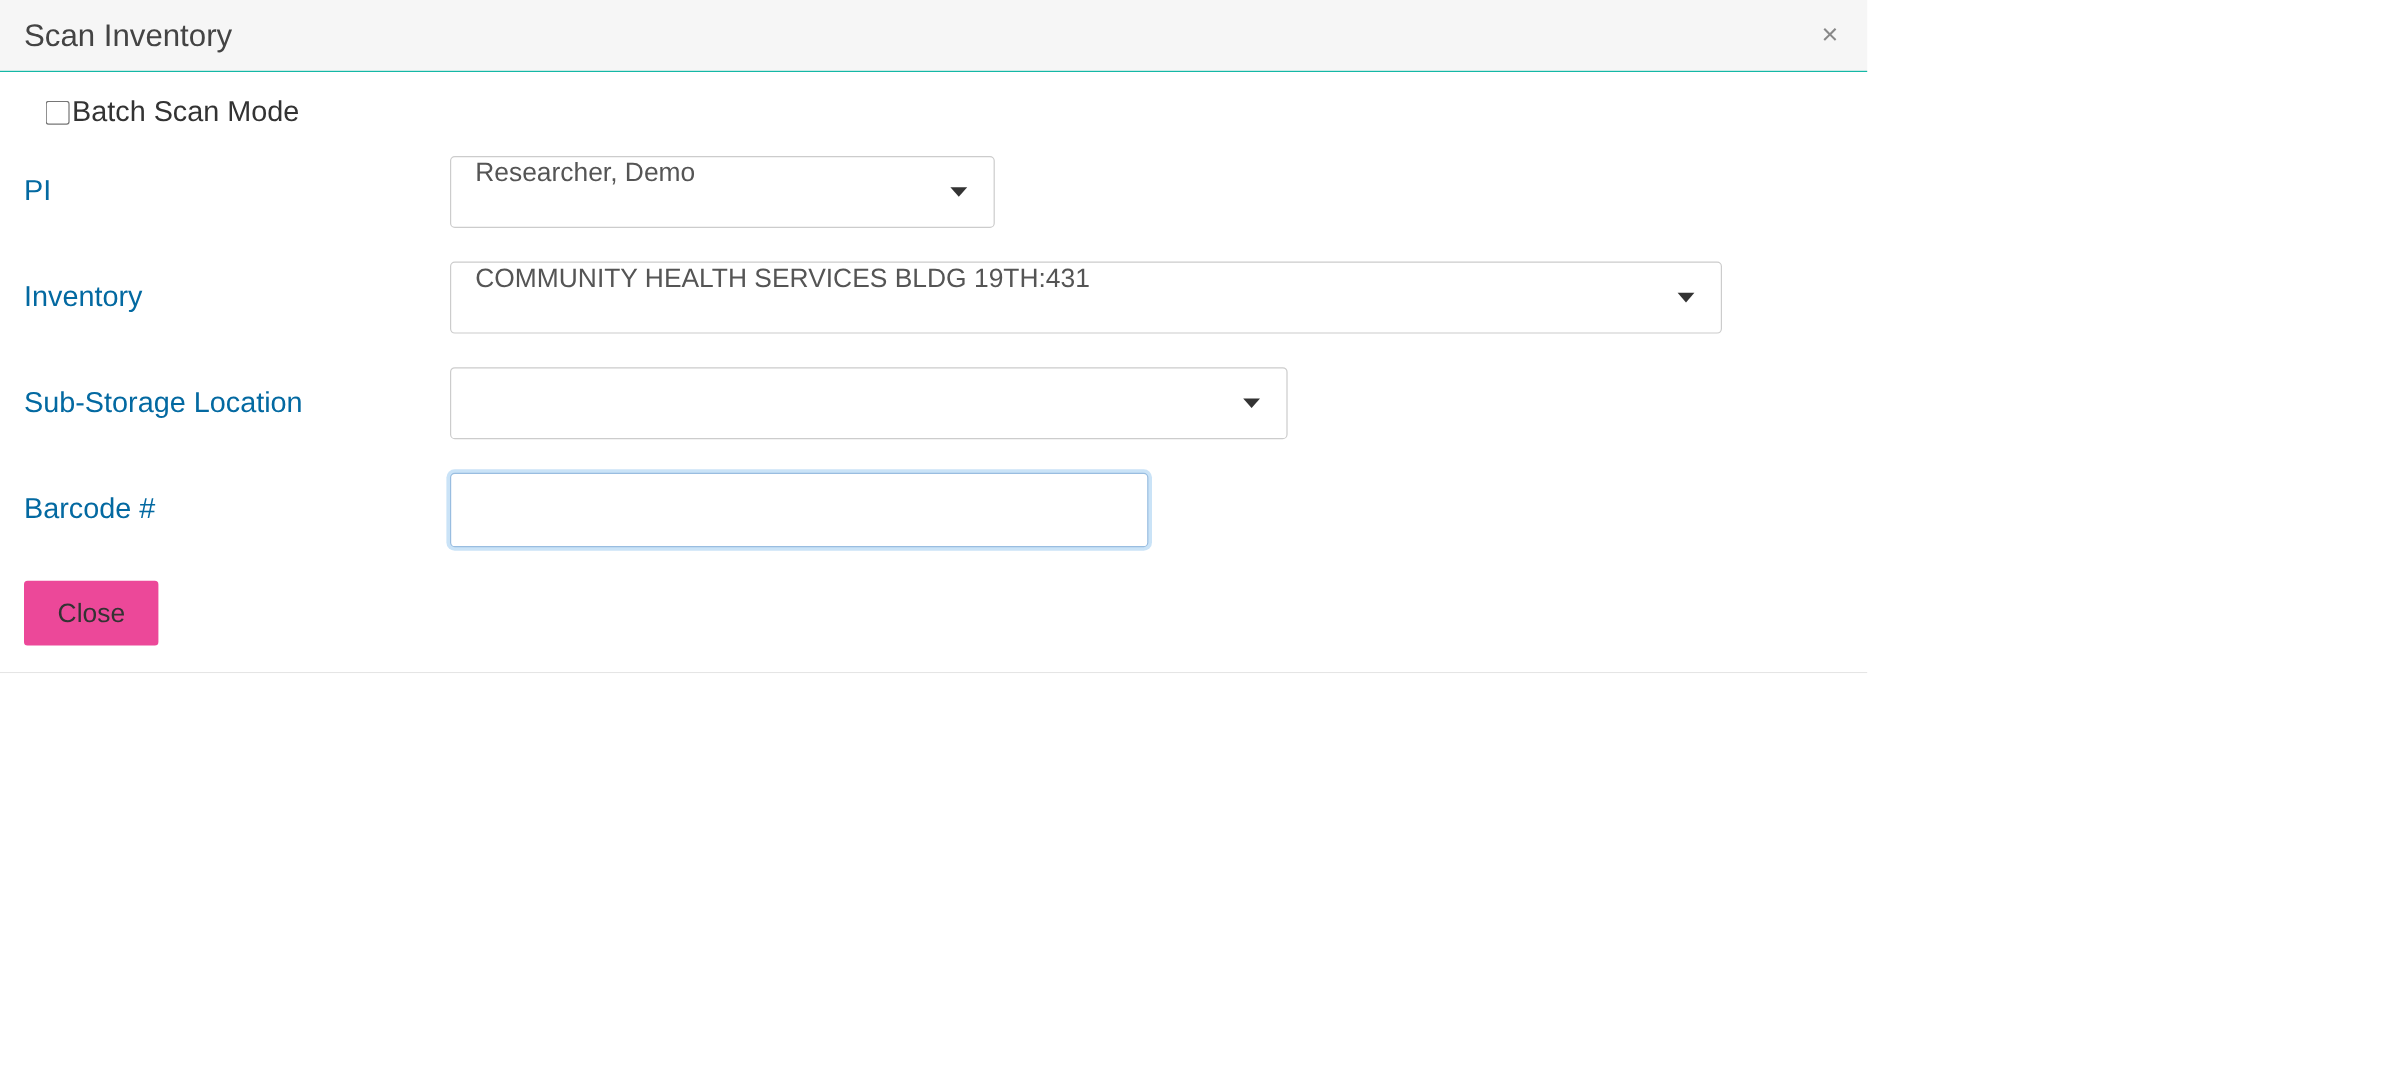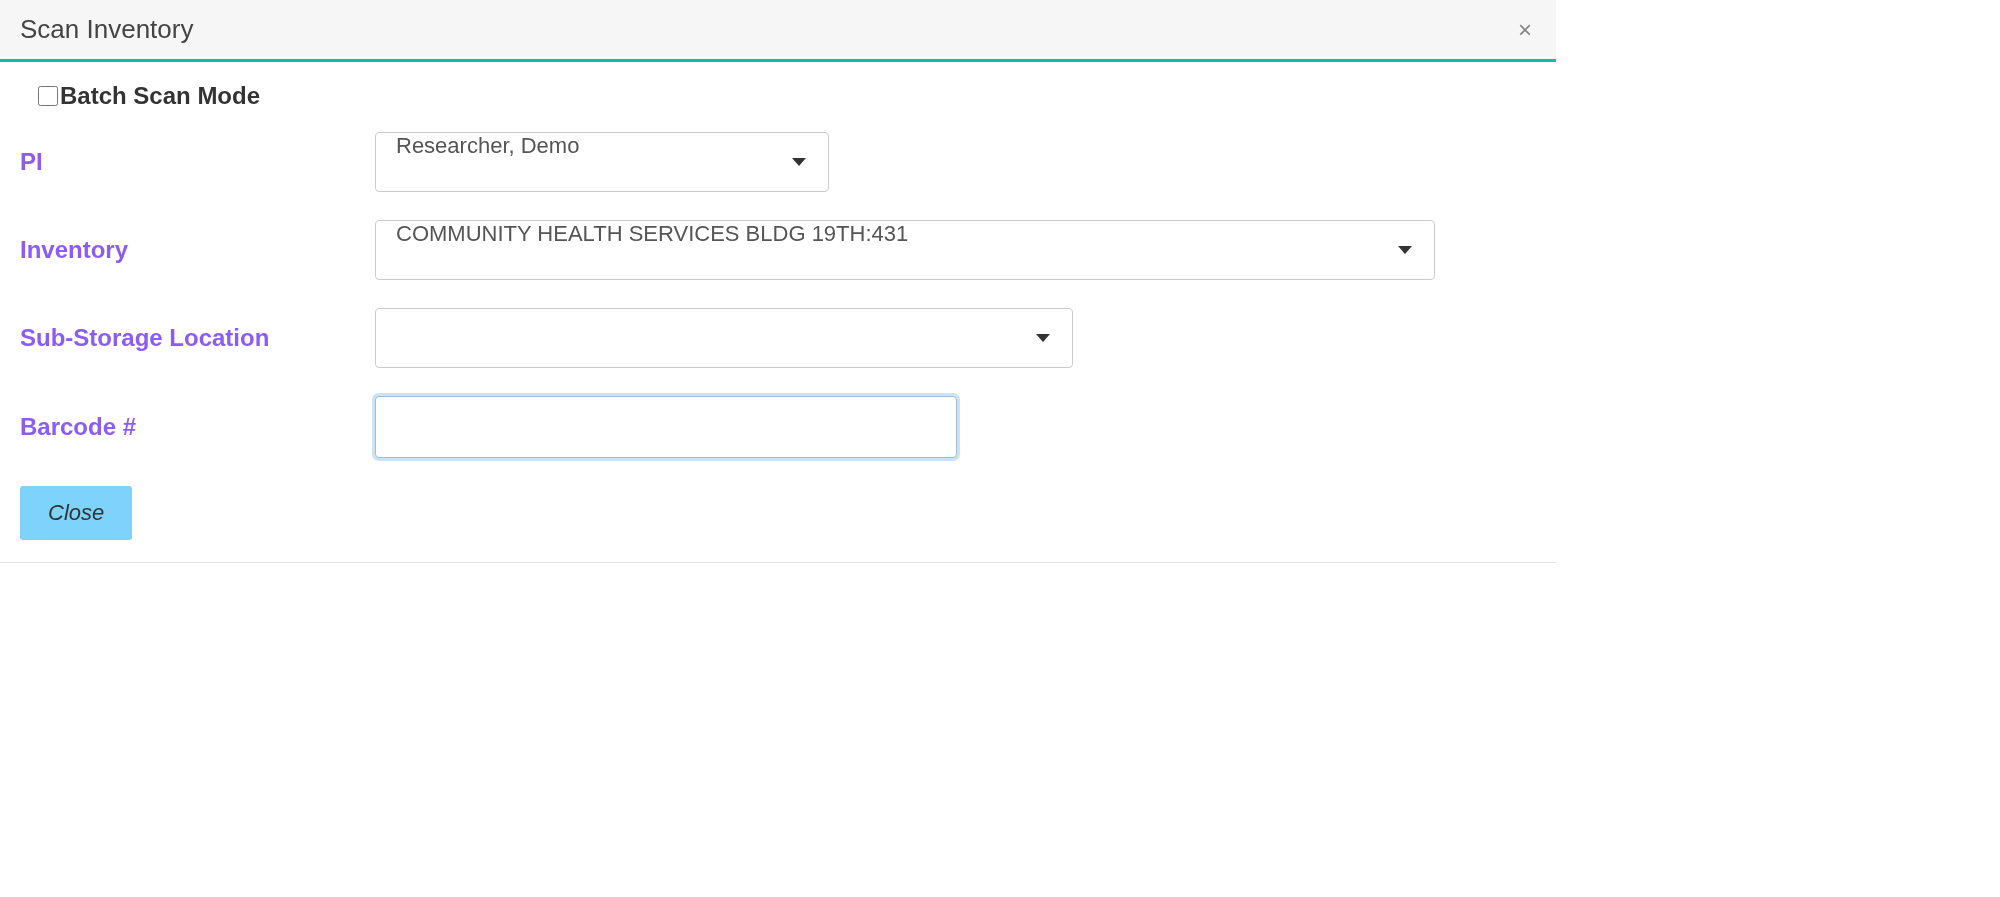--- a/index.html
+++ b/index.html
@@ -12,21 +12,21 @@
       font-size: 14px;
       color: #333;
       background: #fff;
     }
     .dialog {
       width: 1556px;
       border-bottom: 1px solid #e5e5e5;
     }
     .dialog-header {
       background: #f6f6f6;
-      border-bottom: 3px solid #14b8a6;
+      border-bottom: 1px solid #14b8a6;
       padding: 14px 20px;
       display: flex;
       justify-content: space-between;
       align-items: center;
     }
     .dialog-title {
       font-size: 26px;
       font-weight: 400;
       color: #444;
     }
@@ -48,36 +48,35 @@
     }
     .batch-row input[type="checkbox"] {
       width: 20px;
       height: 20px;
       margin-right: 2px;
       vertical-align: middle;
     }
     .batch-label {
       font-size: 24px;
       color: #333;
-      font-weight: 700;
+      font-weight: 400;
     }
     .form-row {
       display: flex;
       align-items: center;
       margin-bottom: 28px;
     }
     .form-row:last-of-type {
       margin-bottom: 28px;
     }
     .form-label {
       width: 355px;
       font-size: 24px;
-      color: #8b5cf6;
+      color: #0369a1;
       padding-right: 10px;
-      font-weight: bold;
     }
     .select-control {
       height: 60px;
       border: 1px solid #ccc;
       border-radius: 4px;
       background: #fff;
       font-size: 22px;
       color: #555;
       padding: 0 50px 0 20px;
       display: flex;
@@ -112,28 +111,27 @@
       font-size: 22px;
       padding: 0 16px;
       outline: none;
       box-shadow: 0 0 0 3px rgba(102, 175, 233, 0.35);
       border-color: #99bde0;
     }
     .footer-row {
       margin-top: 10px;
     }
     .close-button {
-      background: #7dd3fc;
+      background: #ec4899;
       border: none;
       border-radius: 3px;
       font-size: 22px;
       color: #333;
       padding: 14px 28px;
       cursor: pointer;
-      font-style: italic;
     }
     @keyframes blink { 50% { opacity: 0; } }
   </style>
 </head>
 <body>
 
 <div class="dialog">
 
   <div class="dialog-header">
     <div class="dialog-title">Scan Inventory</div>

